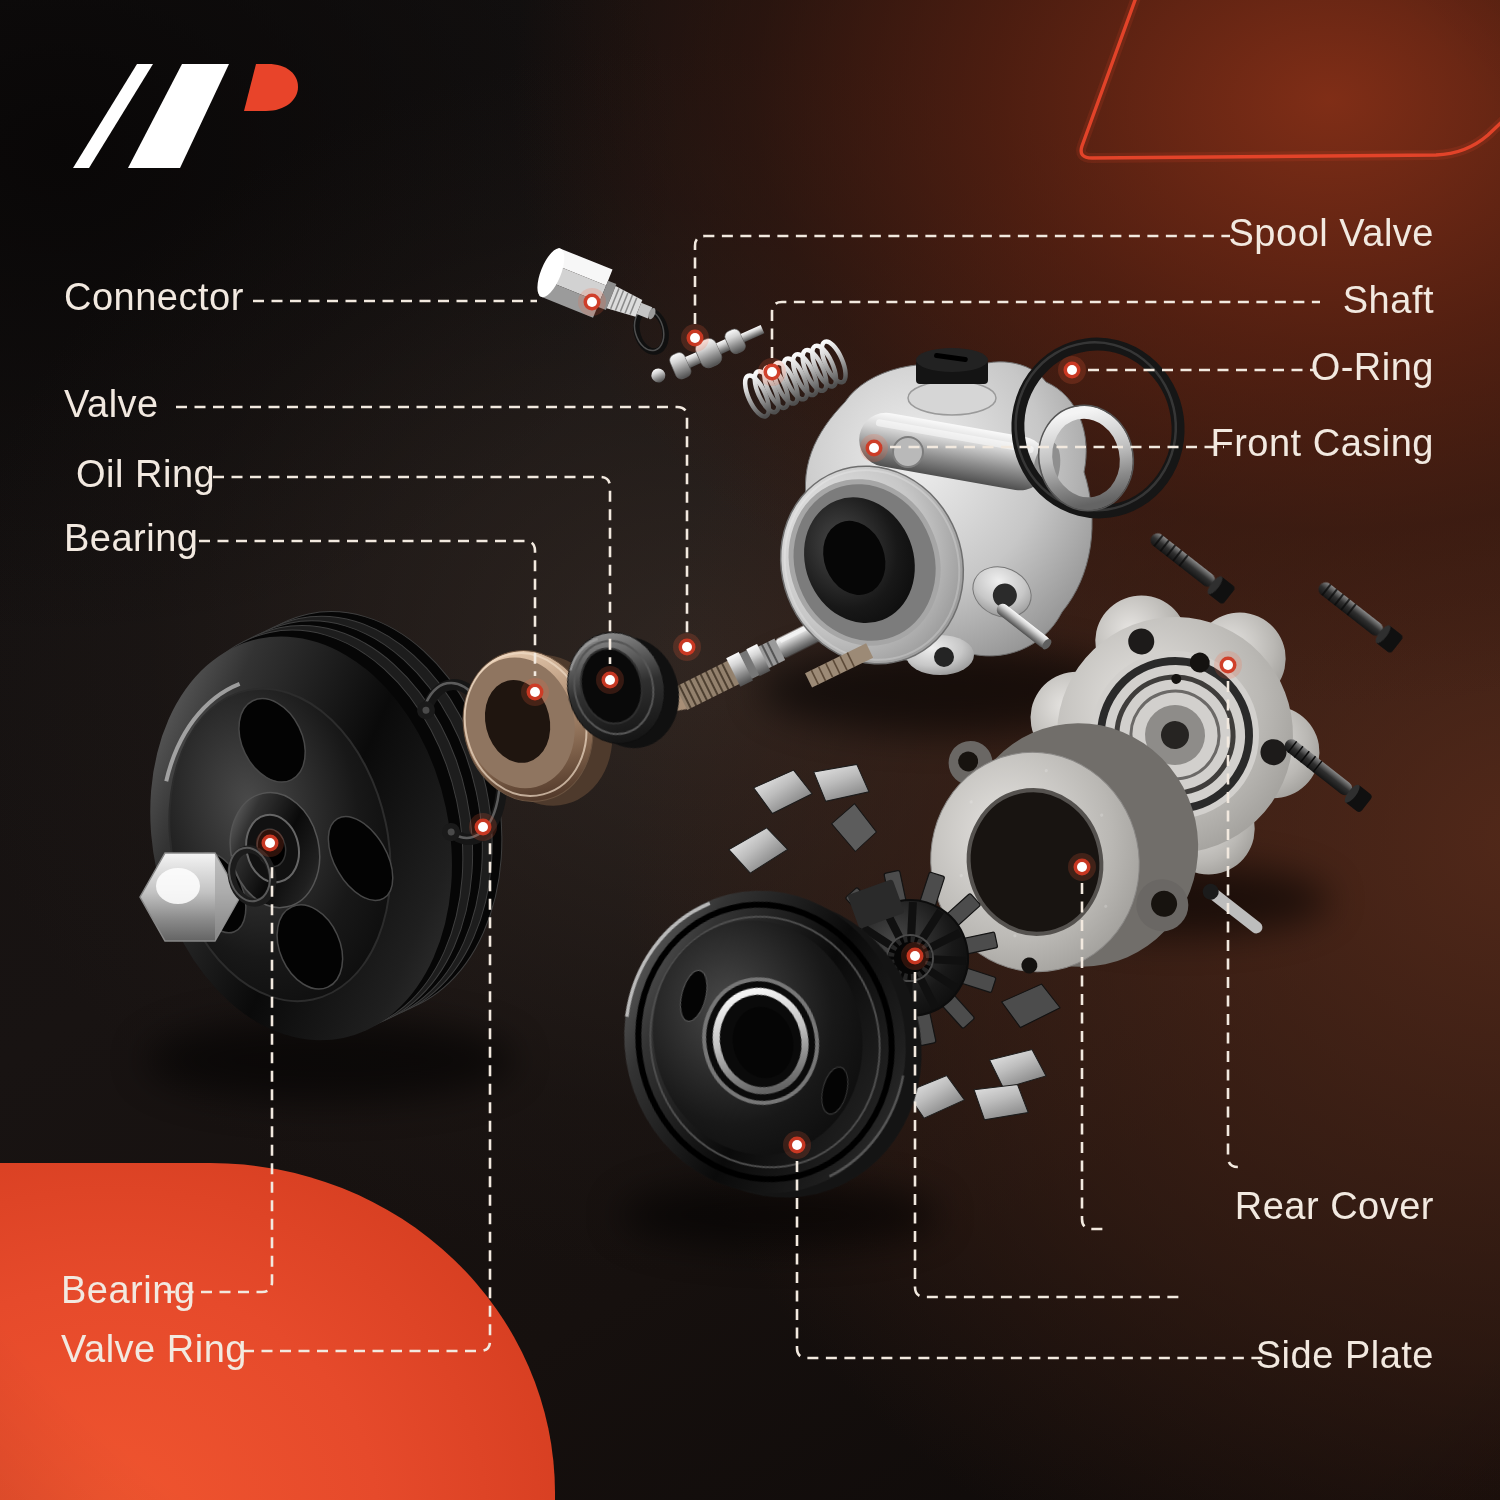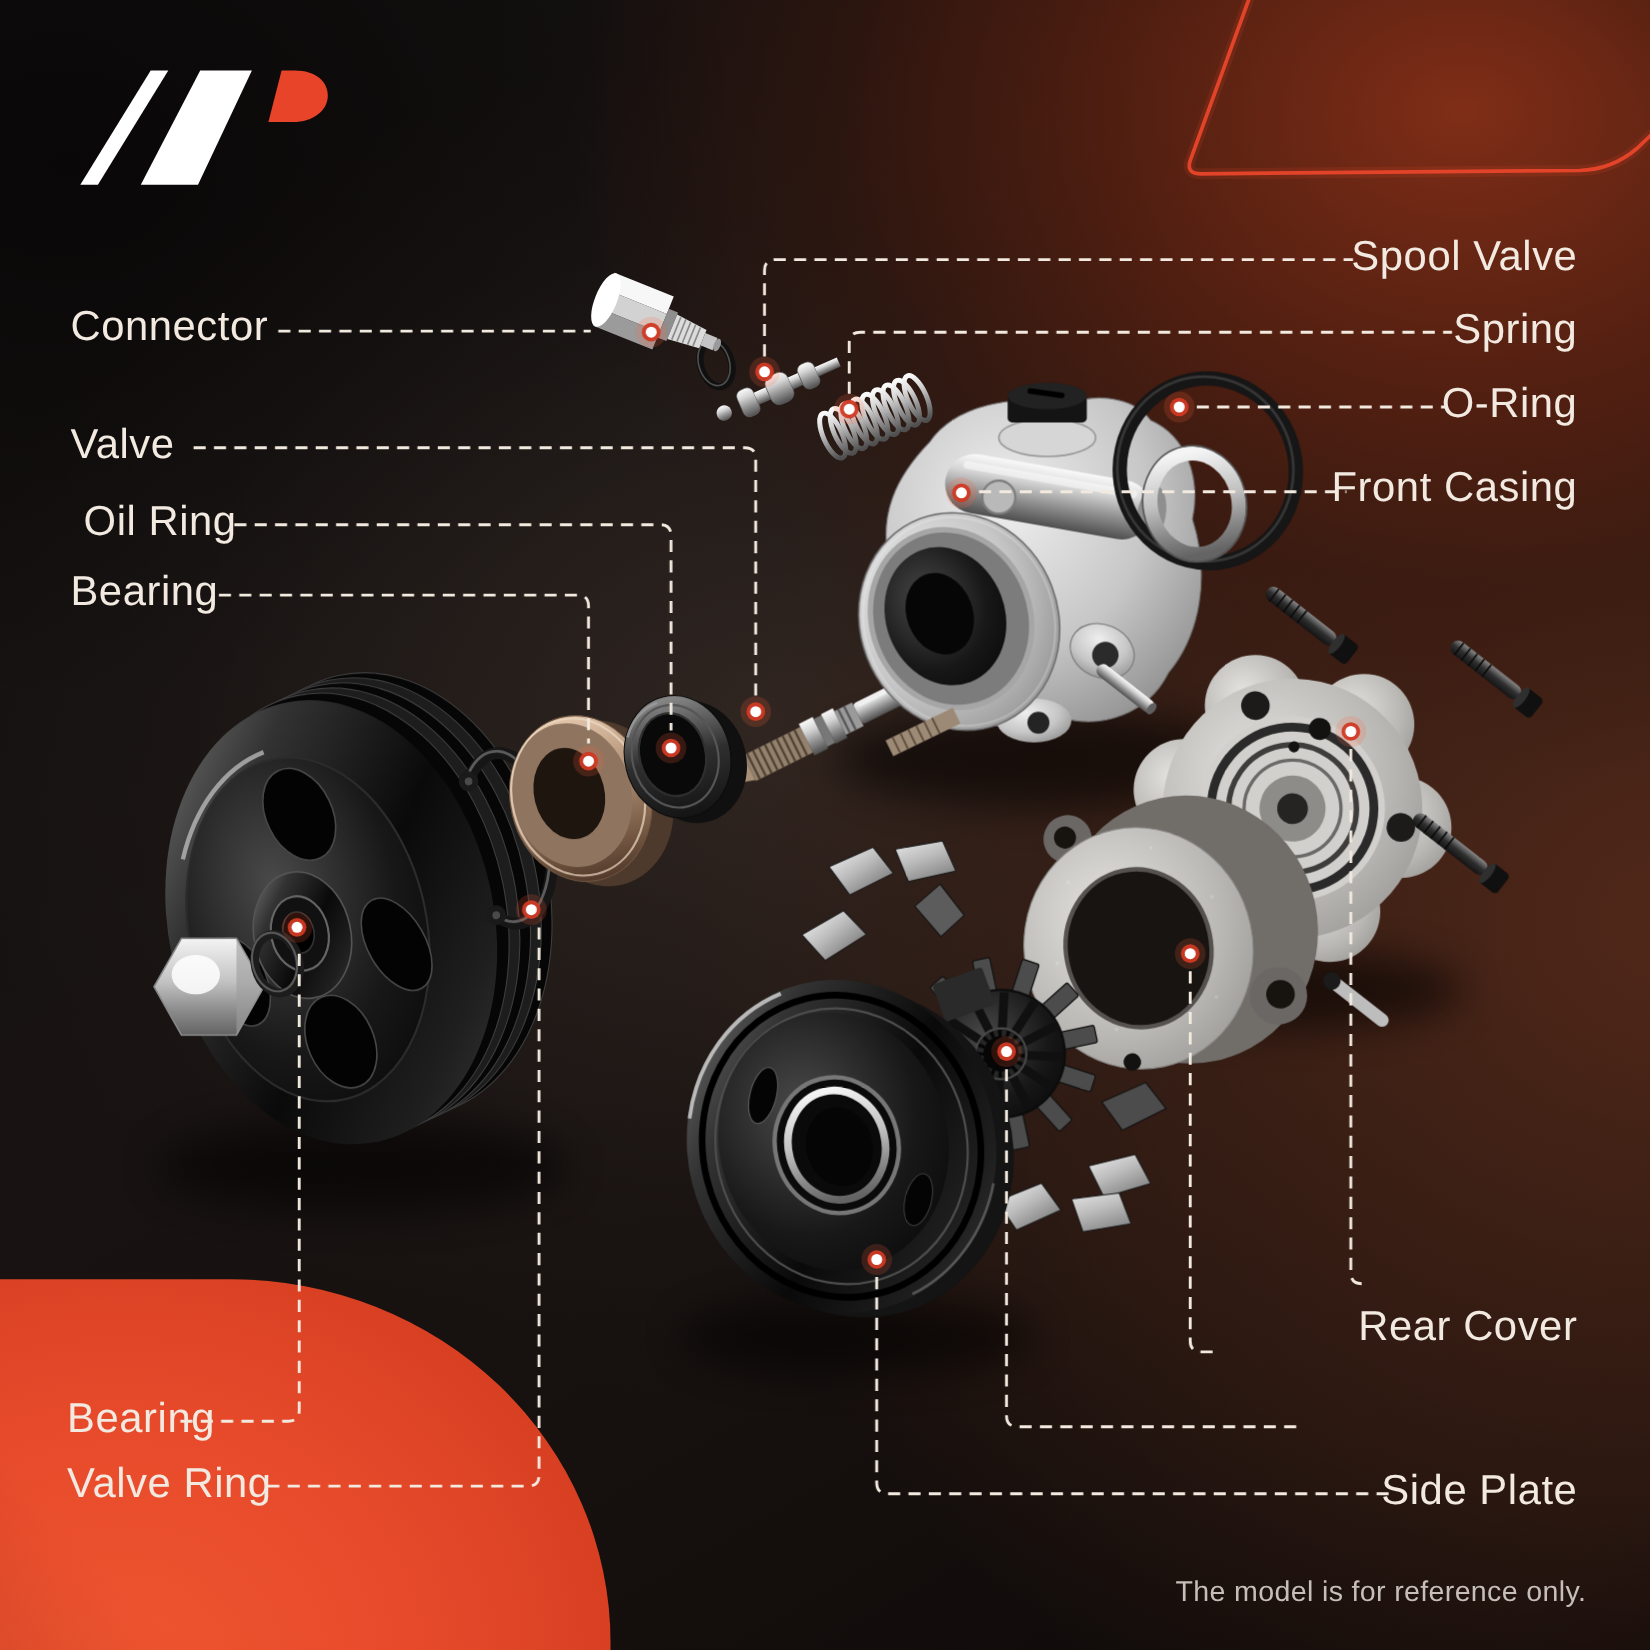--- a/index.html
+++ b/index.html
@@ -574,20 +574,19 @@
   </svg>
 
   <span class="label" style="left:64px;top:277px">Connector</span>
   <span class="label" style="left:64px;top:384px">Valve</span>
   <span class="label" style="left:76px;top:454px">Oil Ring</span>
   <span class="label" style="left:64px;top:518px">Bearing</span>
   <span class="label" style="left:61px;top:1270px">Bearing</span>
   <span class="label" style="left:61px;top:1329px">Valve Ring</span>
 
   <span class="label right" style="right:66px;top:213px">Spool Valve</span>
-  <span class="label right" style="right:66px;top:280px">Spring</span>
+  <span class="label right" style="right:66px;top:280px">Shaft</span>
   <span class="label right" style="right:66px;top:347px">O-Ring</span>
   <span class="label right" style="right:66px;top:423px">Front Casing</span>
   <span class="label right" style="right:66px;top:1186px">Rear Cover</span>
   <span class="label right" style="right:66px;top:1335px">Side Plate</span>
 
-  <span class="footnote">The model is for reference only.</span>
 </div>
 
 </body></html>

